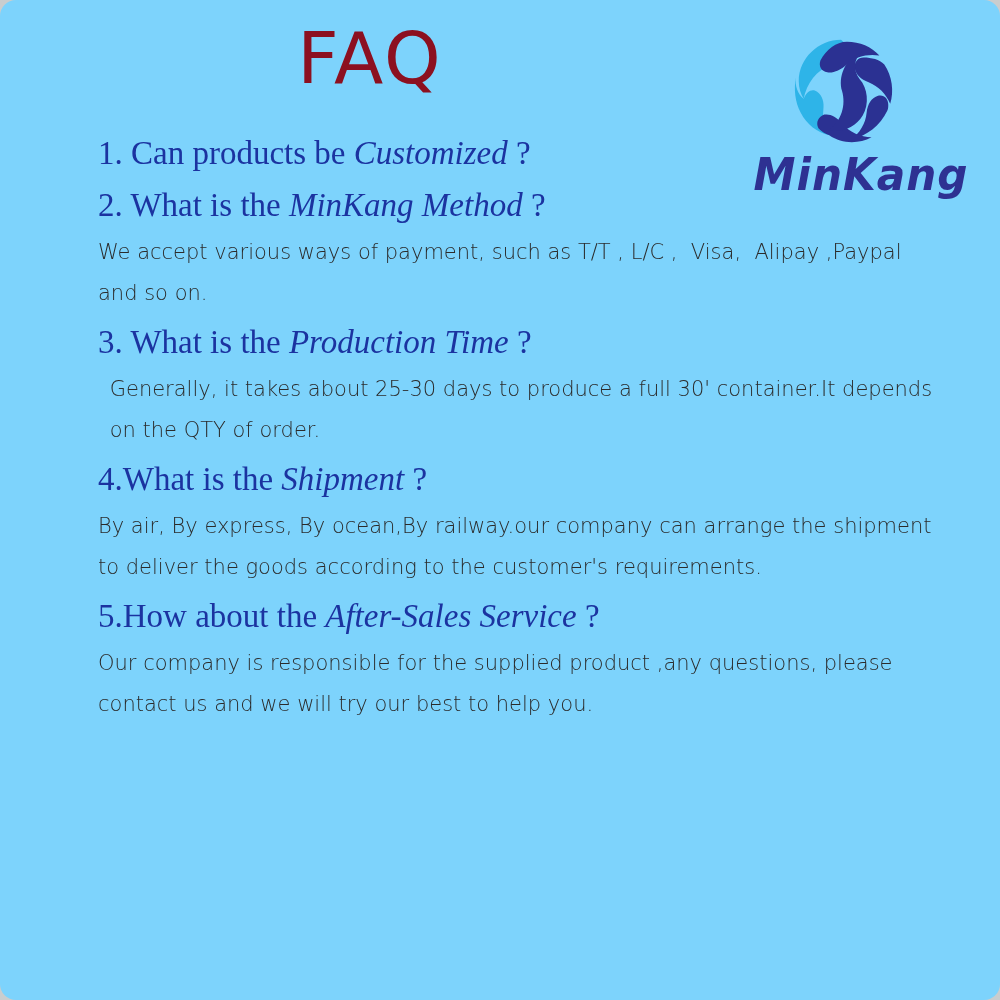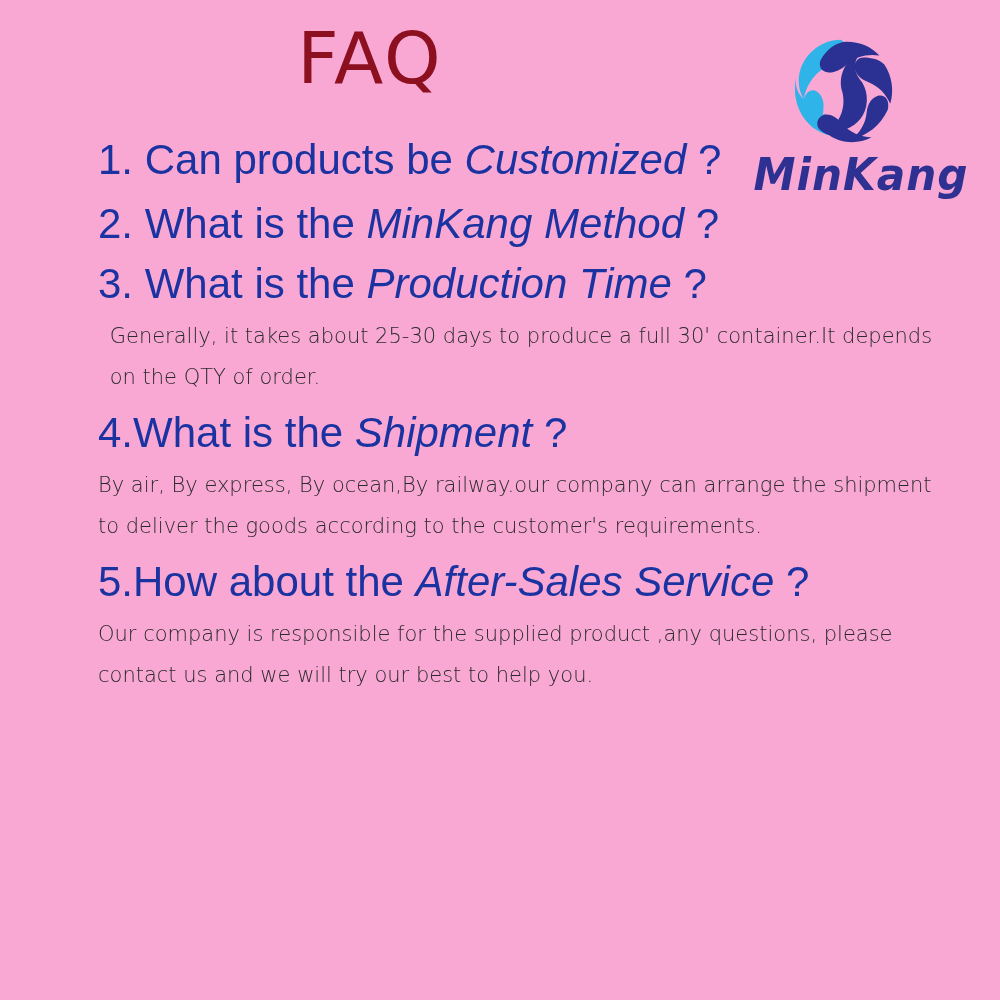--- a/index.html
+++ b/index.html
@@ -11,21 +11,22 @@
     height: 1000px;
     background: #c9cdce;
     font-family: "Liberation Sans", sans-serif;
     overflow: hidden;
     position: relative;
   }
 
   .page {
     position: absolute;
     inset: 0;
-    background: #f9a8d4;
+    background: #7dd3fc;
+    border-radius: 16px;
   }
 
   
   .faq-title {
     position: absolute;
     left: 0;
     top: 22px;
     width: 740px;
     text-align: center;
     font-family: "DejaVu Sans", sans-serif;
@@ -72,22 +73,22 @@
   .content {
     position: absolute;
     left: 98px;
     top: 132px;
     width: 880px;
   }
 
   .qa-block { margin: 0; }
 
   .question {
-    font-family: Liberation Sans, sans-serif;
-    font-size: 42px;
+    font-family: Liberation Serif, serif;
+    font-size: 33px;
     font-weight: 400;
     color: #1b33a0;
     line-height: 1.33;
     margin: 0;
     white-space: pre;
   }
   .question .em {
     font-style: italic;
   }
 
@@ -134,20 +135,22 @@
 
   <div class="content">
 
     <div class="qa-block">
       <p class="question"><span>1. </span><span>Can products be </span><span class="em">Customized</span><span> ?</span></p>
     </div>
     <div class="sp-1"></div>
 
     <div class="qa-block">
       <p class="question"><span>2. </span><span>What is the </span><span class="em">MinKang Method</span><span> ?</span></p>
+      <p class="answer">We accept various ways of payment, such as T/T , L/C ,  Visa,  Alipay ,Paypal
+and so on.</p>
     </div>
     <div class="sp-2"></div>
 
     <div class="qa-block">
       <p class="question"><span>3. </span><span>What is the </span><span class="em">Production Time</span><span> ?</span></p>
       <p class="answer indented"> Generally, it takes about 25-30 days to produce a full 30' container.It depends
  on the QTY of order.</p>
     </div>
     <div class="sp-2"></div>
 

